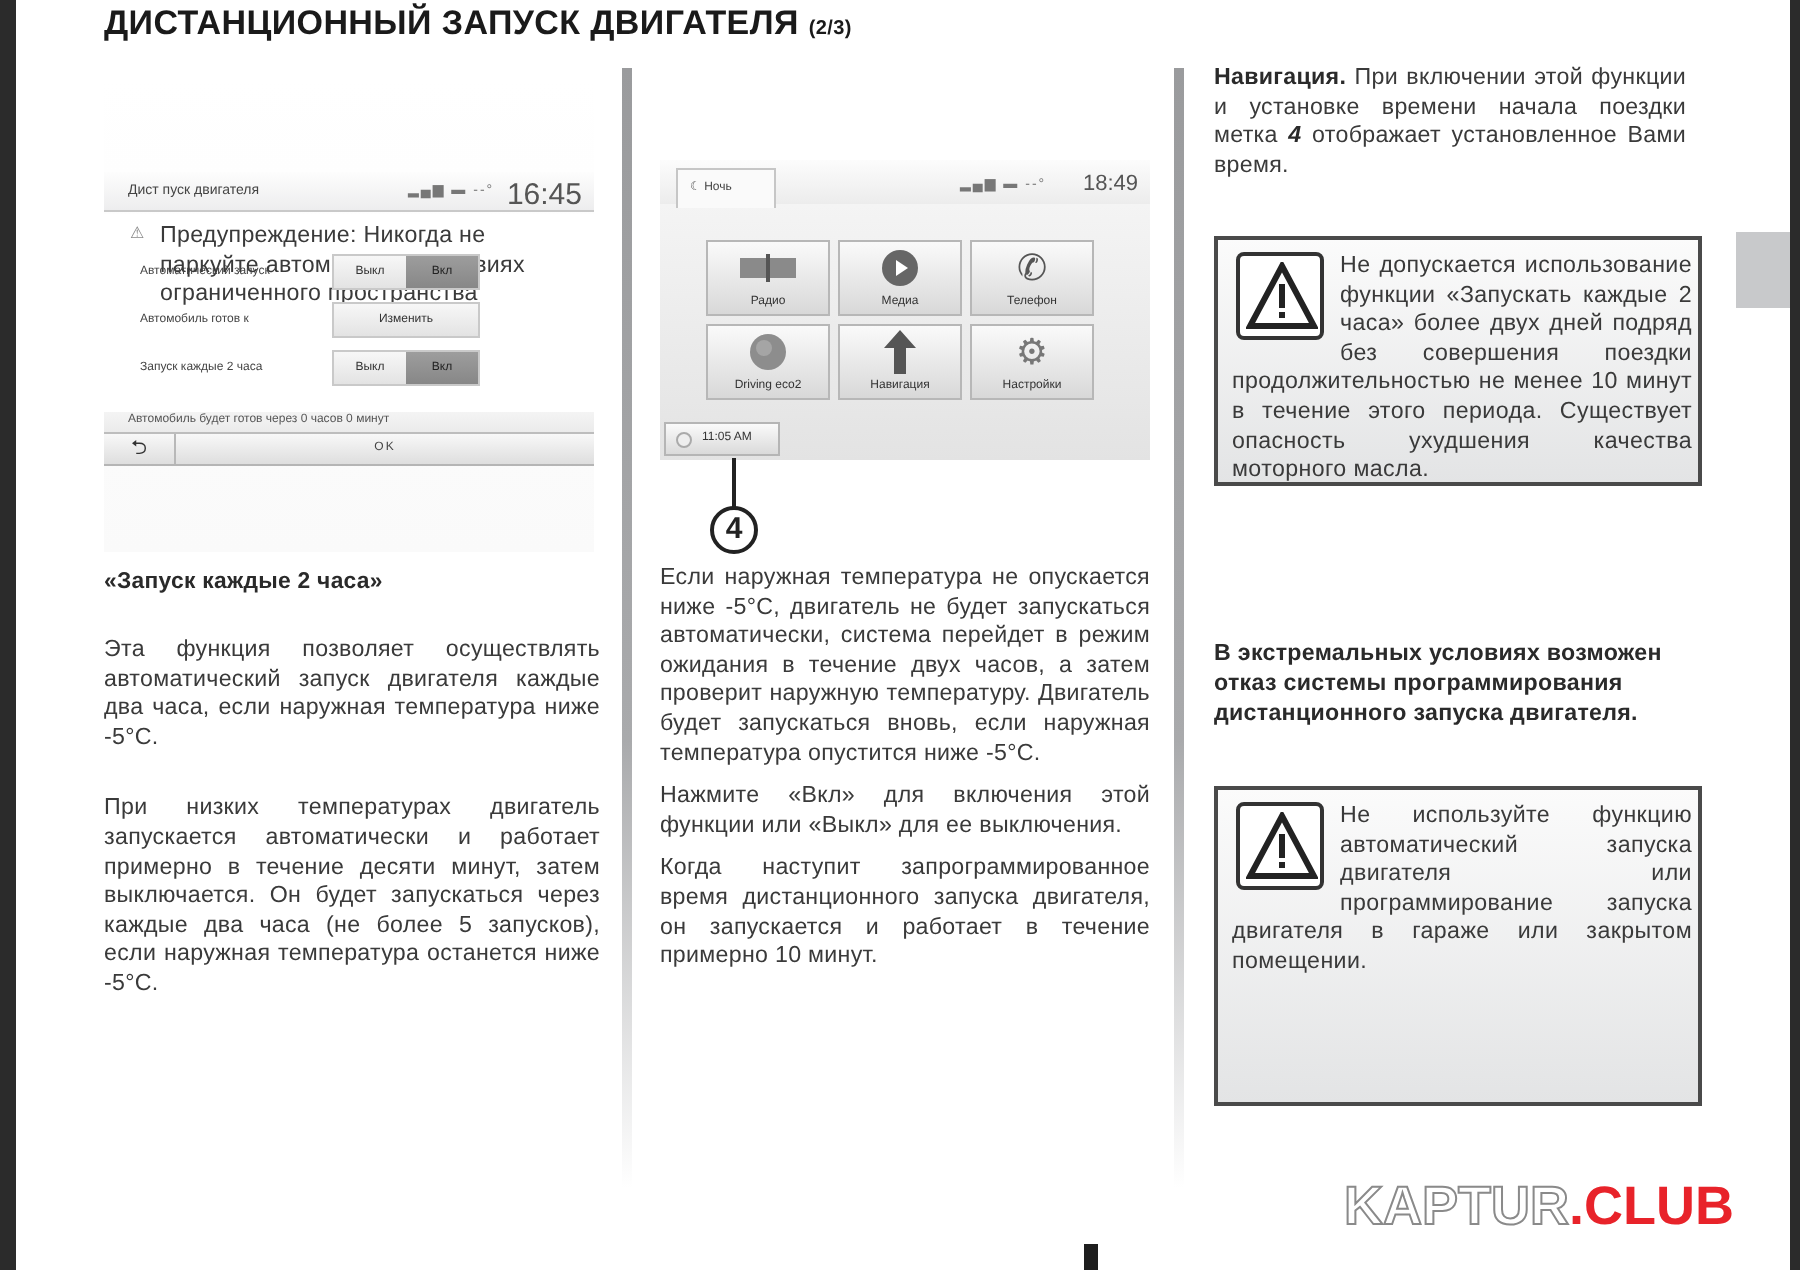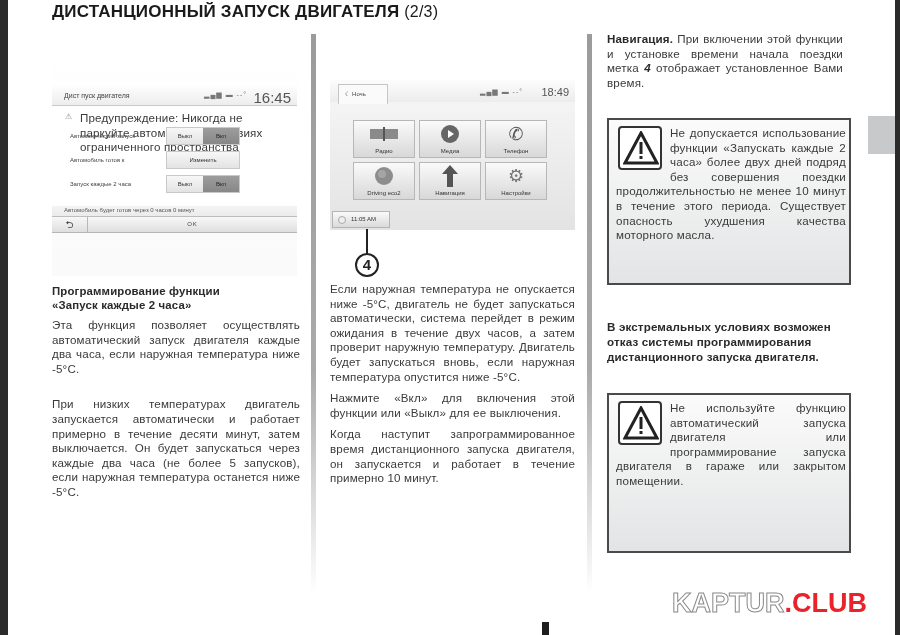--- a/index.html
+++ b/index.html
@@ -4,21 +4,21 @@
 <style>
   * { box-sizing: border-box; margin: 0; padding: 0; }
   html, body { width: 900px; height: 635px; overflow: hidden; background: #ffffff; }
   body { font-family: "Liberation Sans", "DejaVu Sans", sans-serif; color: #2a2a2a; position: relative; }
 
   .left-bar { position: absolute; left: 0; top: 0; width: 8px; height: 635px; background: #2b2b2b; }
   .right-bar { position: absolute; right: 0; top: 0; width: 5px; height: 635px; background: #2b2b2b; }
   .side-tab { position: absolute; left: 868px; top: 116px; width: 27px; height: 38px; background: #c8c9cb; }
 
   .page-title { position: absolute; left: 52px; top: 2px; font-size: 17px; font-weight: bold; color: #1a1a1a; letter-spacing: 0.2px; }
-  .page-title .pnum { font-size: 16px; font-weight: normal; }
+  .page-title .pnum { font-size: 10px; font-weight: bold; }
 
   .col-divider { position: absolute; width: 5px; background: linear-gradient(to bottom, #9a9b9d 0%, #a9aaac 60%, #ffffff 100%); }
   .div1 { left: 311px; top: 34px; height: 560px; }
   .div2 { left: 587px; top: 34px; height: 560px; }
 
   
   .screen { position: absolute; background: #ffffff; }
   .screen1 { left: 52px; top: 40px; width: 245px; height: 236px; background: linear-gradient(#fff, #fafafa); }
   .s-status { position: absolute; left: 0; top: 46px; width: 245px; height: 20px; background: linear-gradient(#fdfdfd, #ededee); border-bottom: 1px solid #c9c9c9; font-size: 7px; }
   .s-status .title { position: absolute; left: 12px; top: 6px; color: #444; }
@@ -60,21 +60,21 @@
   .h-sub { font-weight: bold; color: #2a2a2a; font-size: 11.4px; line-height: 14px; }
   .col1-head { left: 52px; top: 284px; width: 240px; }
   .col1-body { left: 52px; top: 318px; width: 248px; }
   .col1-body p.gap { margin-top: 21px; }
   .col2-body { left: 330px; top: 282px; width: 245px; }
   .col3-note { left: 607px; top: 32px; width: 236px; }
   .col3-note b { color: #2a2a2a; }
   .col3-bold { left: 607px; top: 319px; width: 245px; font-weight: bold; color: #2a2a2a; line-height: 15px; }
 
   .warn-box { position: absolute; border: 2px solid #4a4a4a; background: linear-gradient(#fbfbfb, #e3e4e5); }
-  .wb1 { left: 607px; top: 118px; width: 244px; height: 167px; }
+  .wb1 { left: 607px; top: 118px; width: 244px; height: 125px; }
   .wb2 { left: 607px; top: 393px; width: 244px; height: 160px; }
   .warn-icon { position: absolute; left: 9px; top: 6px; width: 44px; height: 44px; border: 2px solid #333; border-radius: 4px; background: #fff; }
   .warn-icon svg { position: absolute; left: 3px; top: 3px; }
   .wb-text { position: absolute; left: 7px; top: 6px; width: 230px; font-size: 11.6px; line-height: 14.6px; color: #3a3a3a; letter-spacing: 0.2px; }
   .wb-text .float { float: left; width: 54px; height: 46px; }
   .wb-text p { margin-bottom: 7px; text-align: justify; }
 
   .watermark { position: absolute; left: 672px; top: 588px; font-size: 27px; font-weight: bold; letter-spacing: 0px; }
   .watermark .w1 { color: #ffffff; -webkit-text-stroke: 1px #8a8a8a; }
   .watermark .w2 { color: #e8232a; }
@@ -194,21 +194,20 @@
   </div>
   <div class="s2-time">
     <span class="dot"></span>
     <span>11:05 AM</span>
   </div>
 </div>
 <div class="callout-line"></div>
 <div class="callout">4</div>
 
 <div class="txt h-sub col1-head">
-  <div>Программирование функции</div>
   <div>«Запуск каждые 2 часа»</div>
 </div>
 <div class="txt col1-body">
   <p>Эта функция позволяет осуществлять автоматический запуск двигателя каждые два часа, если наружная температура ниже -5°C.</p>
   <p class="gap">При низких температурах двигатель запускается автоматически и работает примерно в течение десяти минут, затем выключается. Он будет запускаться через каждые два часа (не более 5 запусков), если наружная температура останется ниже -5°C.</p>
 </div>
 
 <div class="txt col2-body">
   <p>Если наружная температура не опускается ниже -5°C, двигатель не будет запускаться автоматически, система перейдет в режим ожидания в течение двух часов, а затем проверит наружную температуру. Двигатель будет запускаться вновь, если наружная температура опустится ниже -5°C.</p>
   <p>Нажмите «Вкл» для включения этой функции или «Выкл» для ее выключения.</p>

